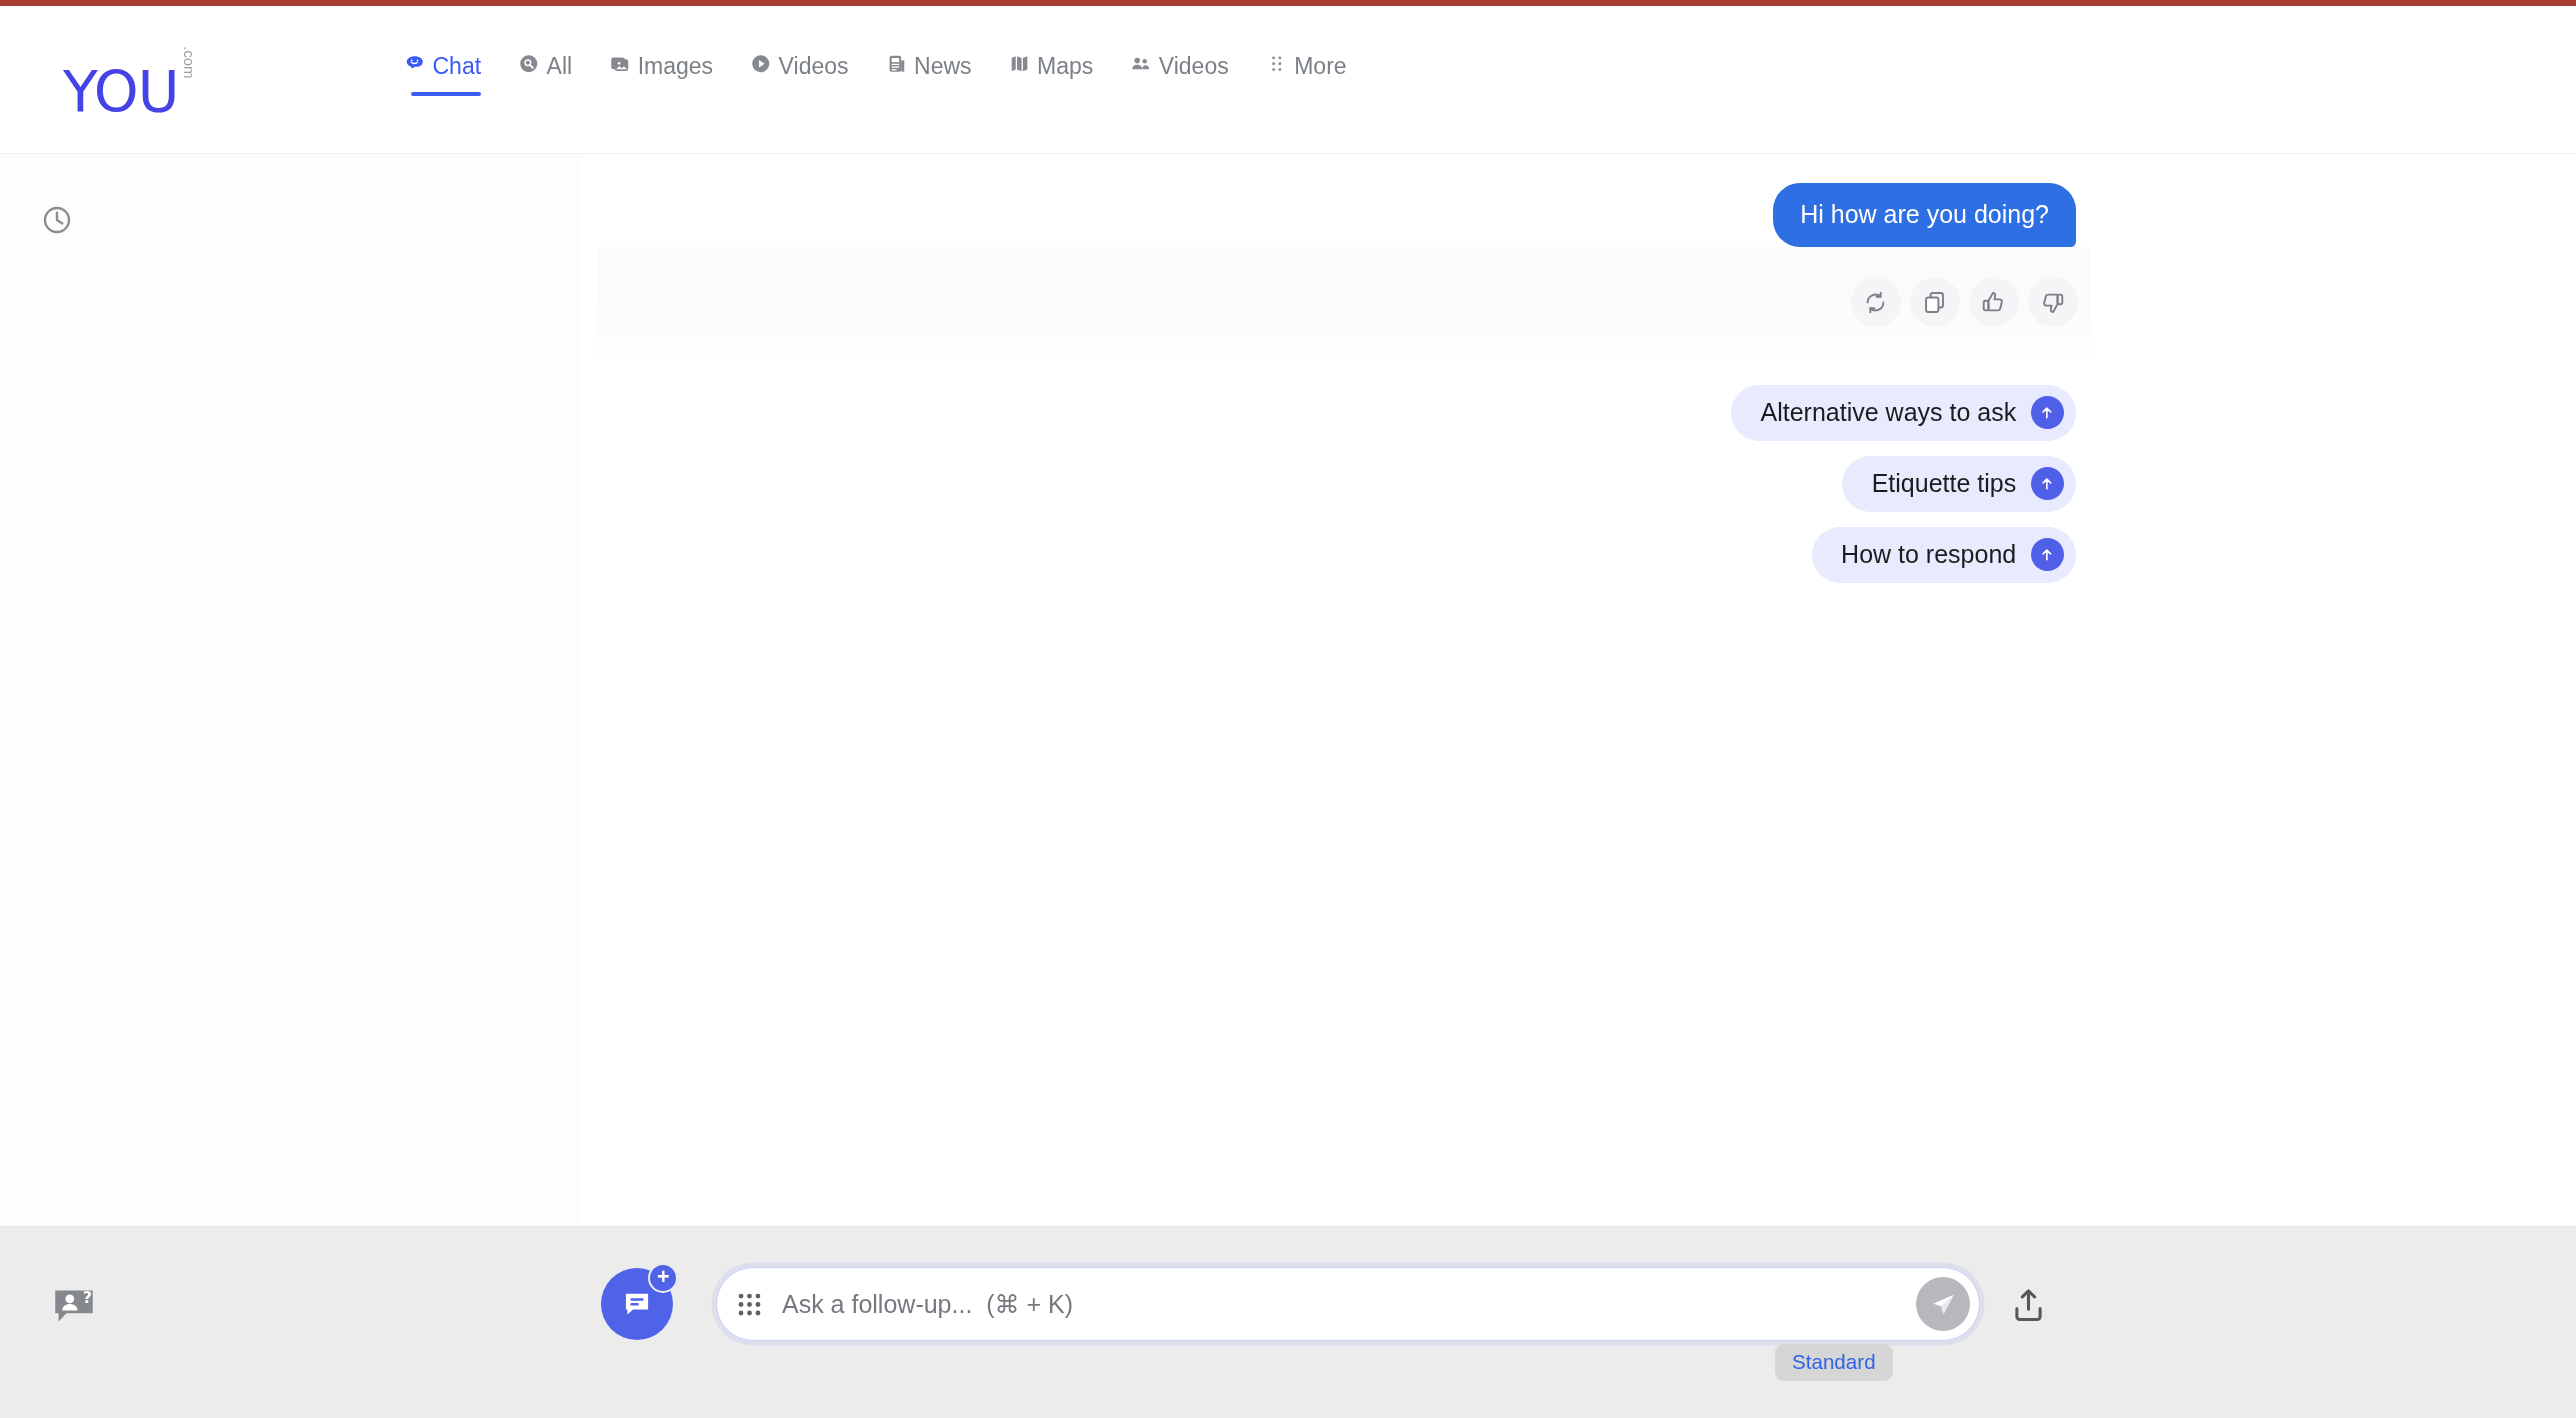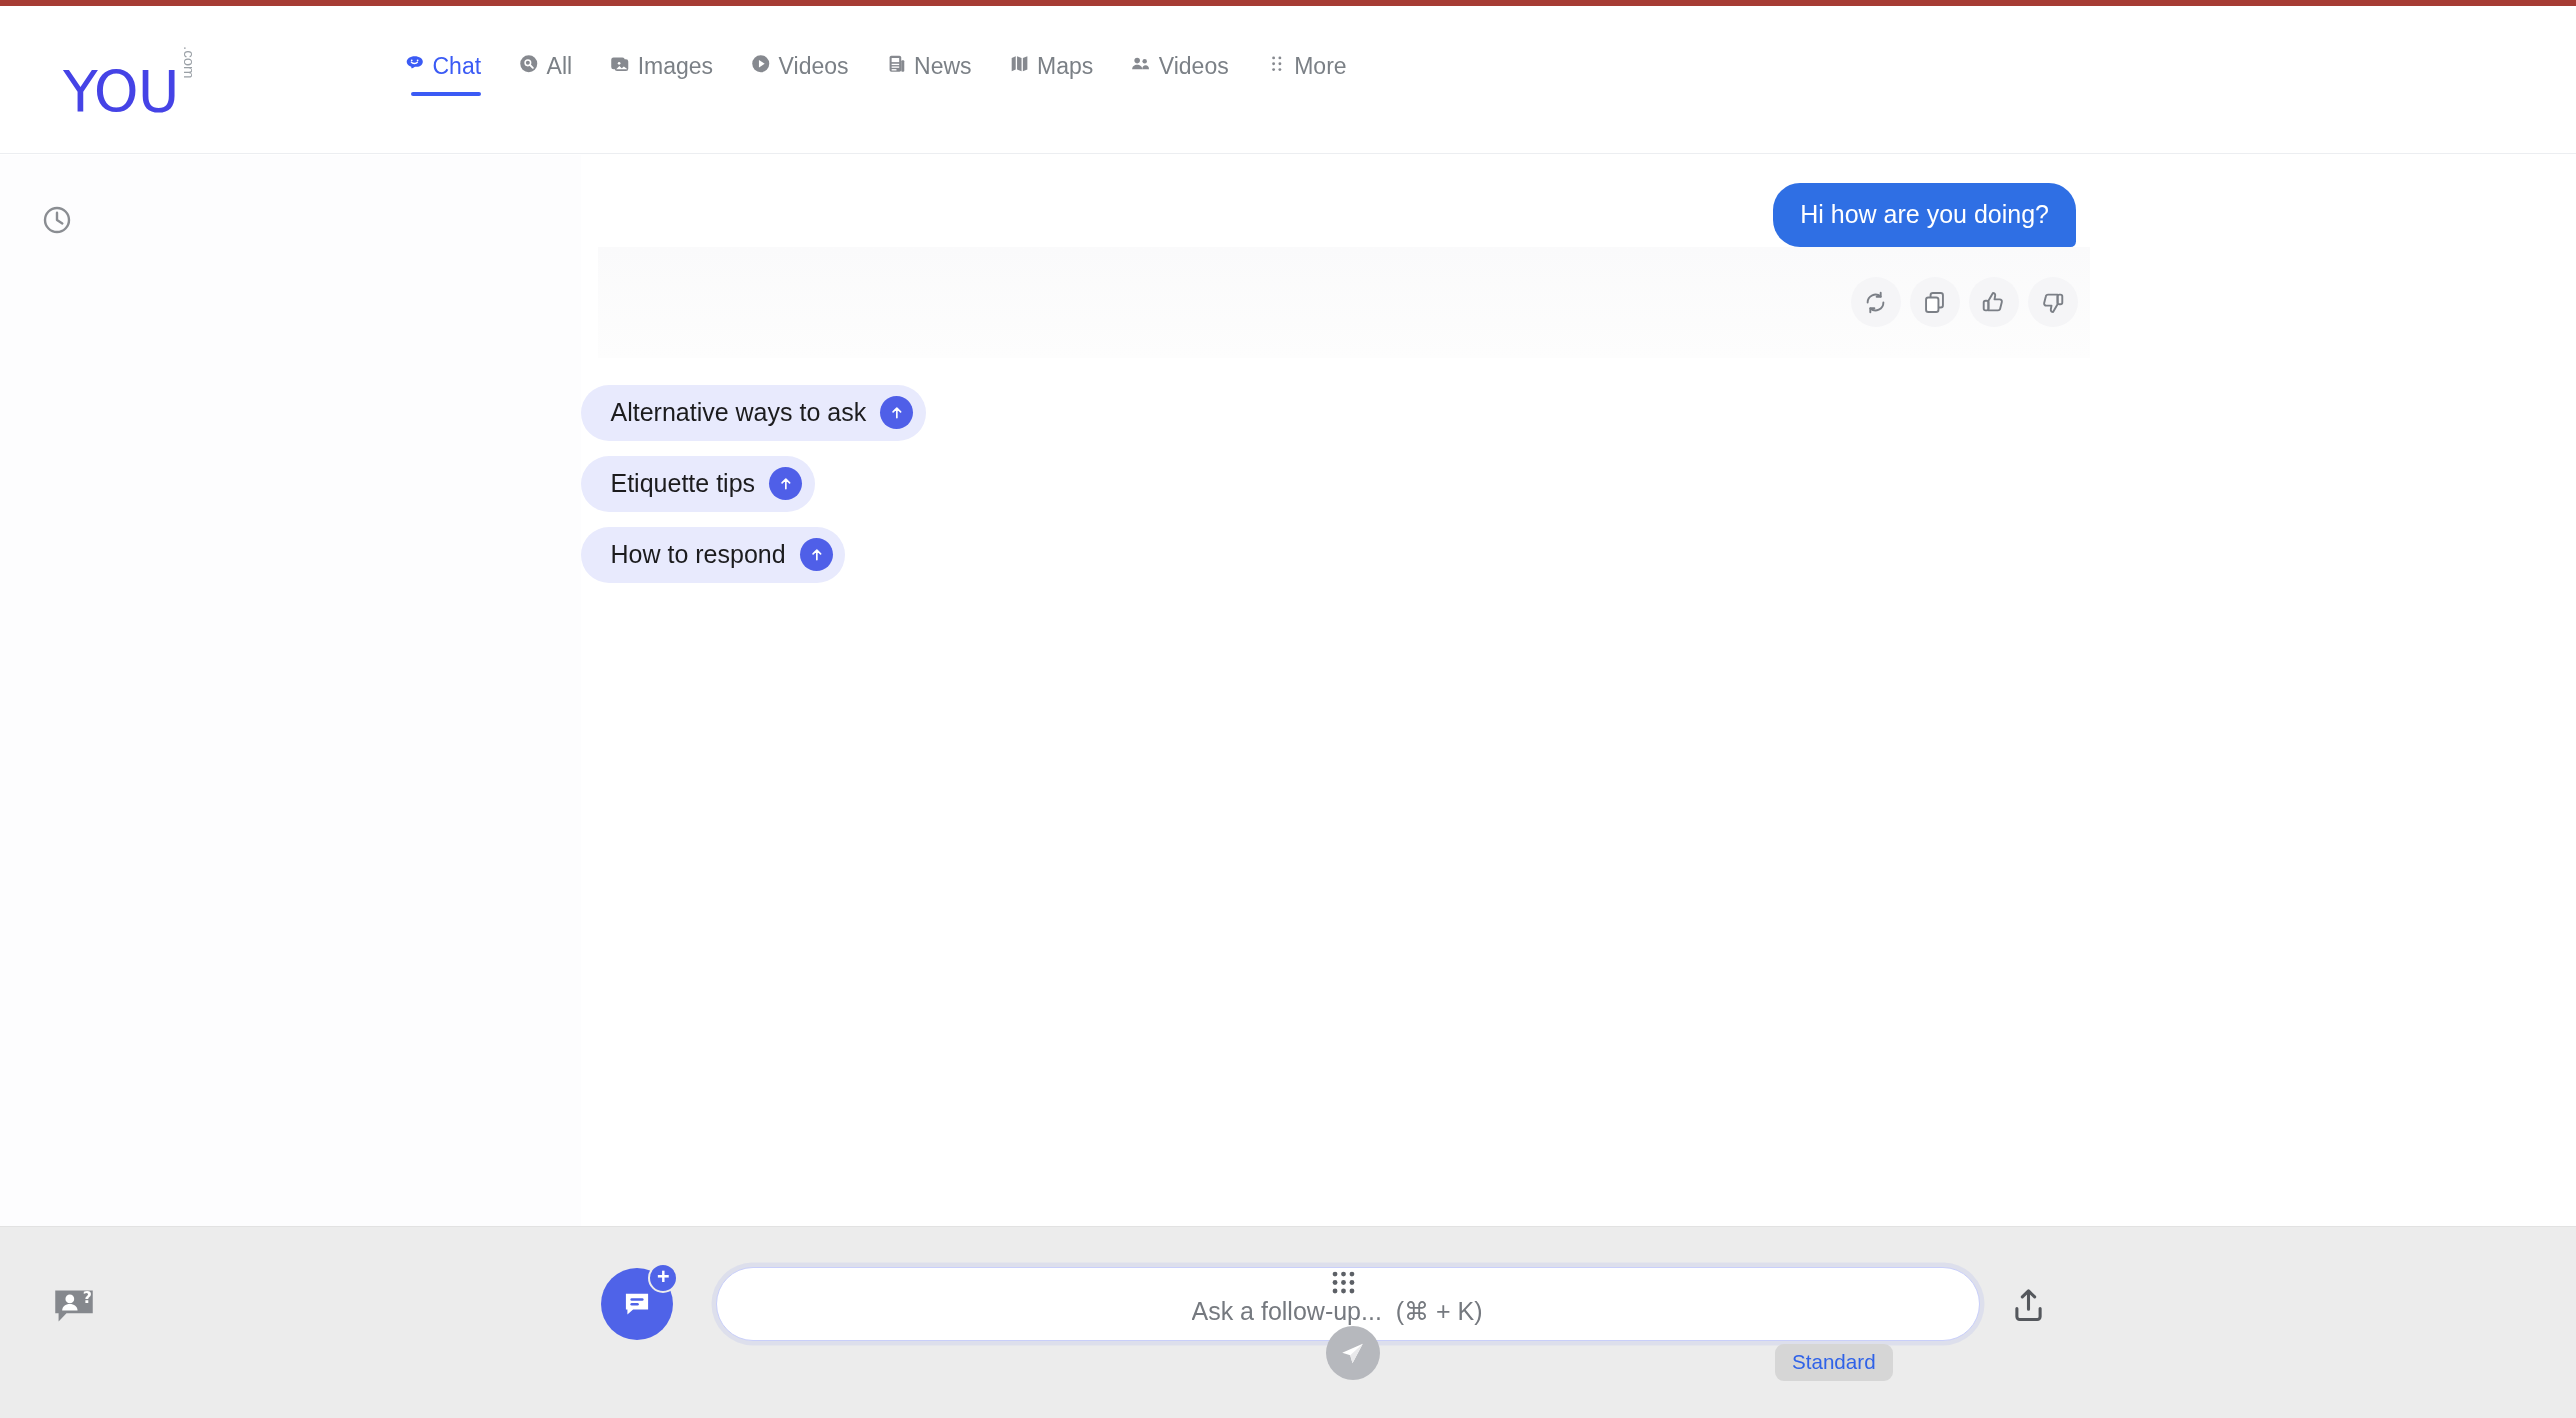--- a/index.html
+++ b/index.html
@@ -133,21 +133,21 @@
     gap: 9px; padding-right: 12.5px;
   }
   .action-btn {
     width: 50px; height: 50px; border-radius: 50%;
     background: #f5f5f7; border: none; cursor: pointer;
     display: flex; align-items: center; justify-content: center;
   }
 
   .suggestions {
     margin-top: 27px; padding-right: 17px;
-    display: flex; flex-direction: column; align-items: flex-start; gap: 15px;
+    display: flex; flex-direction: column; align-items: flex-end; gap: 15px;
   }
   .chip {
     background: #e8eafd; border: none; cursor: pointer;
     border-radius: 30px; height: 56px;
     display: flex; align-items: center; gap: 14.3px;
     padding: 0 12.5px 0 29.5px;
   }
   .chip-label { font-size: 25px; color: #1c1c1e; white-space: nowrap; }
   .chip-arrow {
     width: 33px; height: 33px; border-radius: 50%;
@@ -182,21 +182,20 @@
 
   .composer {
     position: absolute; left: 716px; top: 1267px;
     width: 1264px; height: 74px;
     background: #ffffff;
     border: 1.8px solid #c9cffa;
     border-radius: 41px;
     box-shadow: 0 0 0 4.5px rgba(126,140,240,0.13);
     display: flex; align-items: center;
     padding: 0 9px 0 18px;
-    flex-direction: column;
   }
   .grid-icon { width: 29px; height: 29px; margin-right: 18px; flex: none; cursor: pointer; }
   .composer-input {
     flex: 1; border: none; outline: none;
     font-size: 25px; color: #1c1c1e;
     font-family: "Liberation Sans", sans-serif;
     background: transparent;
   }
   .composer-input::placeholder { color: #75797f; }
   .send-btn {

